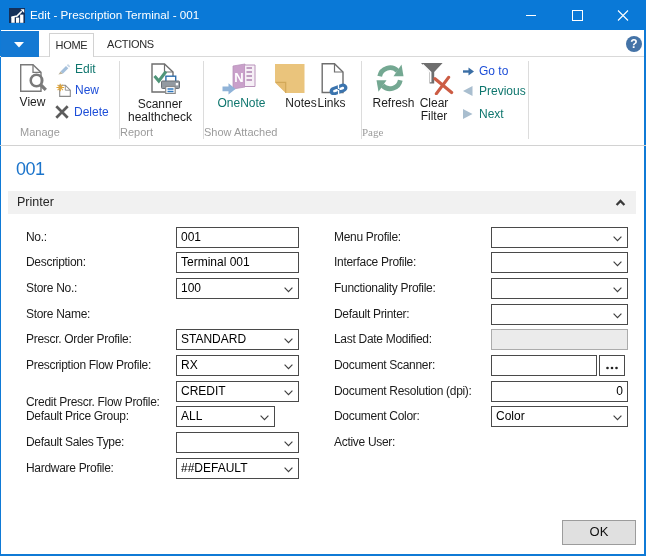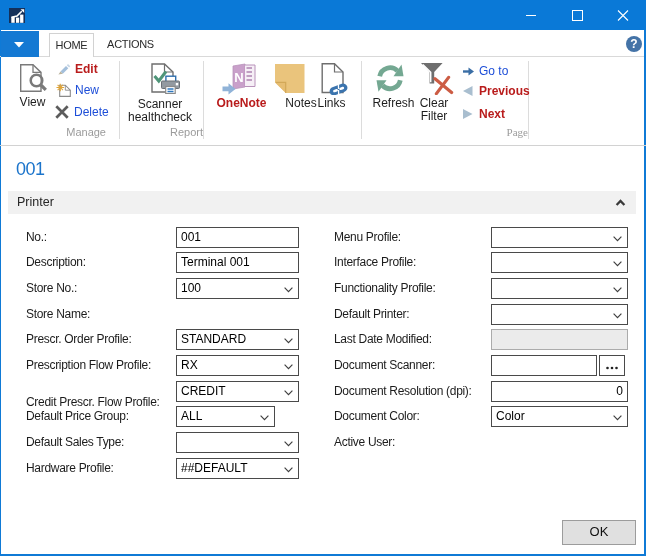--- a/index.html
+++ b/index.html
@@ -22,24 +22,24 @@
 #menubtn { left:1px; top:31px; width:38px; height:26px; background:#1479d3; }
 #menubtn svg { position:absolute; left:13px; top:11px; }
 .tab { top:33px; height:24px; line-height:23px; font-size:11px; letter-spacing:-0.3px; color:#2b2b2b; text-align:center; }
 #tabhome { left:49px; width:45px; background:#fff; border:1px solid #d2d2d2; border-bottom:none; height:24px; z-index:3; }
 #tabactions { left:103px; width:55px; }
 #helpbtn { left:626px; top:36px; width:16px; height:16px; border-radius:50%; background:#4473a7; color:#fff; font-size:12px; font-weight:bold; text-align:center; line-height:16px; }
 
 #ribbon { left:1px; top:57px; width:643px; height:88px; background:#fff; }
 #ribline { left:0; top:145px; width:646px; height:1px; background:#d2d2d2; }
 .vsep { top:61px; width:1px; height:78px; background:#dcdcdc; }
-.grouplabel { top:126px; height:12px; font-size:11px; color:#9b9b9b; text-align:right; }
+.grouplabel { top:126px; height:12px; font-size:11px; color:#9b9b9b; text-align:left; }
 .biglabel { font-size:12px; line-height:13px; color:#1e1e1e; text-align:center; }
 .smalltext { font-size:12px; color:#1d4ed8; }
-.disabled { color:#b91c1c;font-weight:bold; }
+.disabled { color:#0f766e; }
 
 #heading { left:16px; top:159px; font-size:18px; letter-spacing:-0.5px; color:#1b74cb; }
 #genbar { left:8px; top:191px; width:628px; height:23px; background:#f1f1f1; }
 #genbar span { position:absolute; left:9px; top:4px; font-size:12.5px; color:#262626; }
 #genchev { position:absolute; left:607px; top:8px; }
 .lbl { height:21px; line-height:21px; font-size:12px; letter-spacing:-0.3px; color:#1c1c1c; }
 .inp { height:21px; border:1px solid #4a4a4a; background:#fff; font-size:12px; color:#000; line-height:19px; padding-left:4px; }
 .sel svg { position:absolute; right:5px; top:8px; }
 .dis { background:#ebebeb; border:1px solid #ababab; }
 #okbtn { left:562px; top:520px; width:74px; height:25px; background:#e0e0e0; border:1px solid #9c9c9c; font-size:13px; color:#111; text-align:center; line-height:22px; }
@@ -53,20 +53,21 @@
 
   <div id="titlebar" class="abs"></div>
   <svg id="appicon" class="abs" viewBox="0 0 16 15" style="height:15px; top:7.5px;">
     <rect x="0" y="0" width="16" height="15" fill="#14305a"></rect>
     <rect x="2.3" y="8.9" width="3.4" height="5.9" fill="#fff"></rect>
     <rect x="7" y="9.6" width="3.2" height="5.2" fill="#fff"></rect>
     <rect x="11.1" y="6.6" width="3.3" height="8.2" fill="#fff"></rect>
     <path d="M2.5 9.3 L8 8 L12.8 3.2" stroke="#fff" stroke-width="1.6" fill="none"></path>
     <polygon points="11.6,1.3 15.2,1.3 15.2,4.9" fill="#fff"></polygon>
   </svg>
+  <div id="title" class="abs">Edit - Prescription Terminal - 001</div>
   <svg class="abs caption" style="left:508px" viewBox="0 0 46 30">
       <path d="M18 15.5 H28" stroke="#fff" stroke-width="1"></path>
     </svg>
   <svg class="abs caption" style="left:554px" viewBox="0 0 46 30">
       <rect x="18.5" y="10.5" width="10" height="10" fill="none" stroke="#fff" stroke-width="1"></rect>
     </svg>
   <svg class="abs caption" style="left:600px" viewBox="0 0 46 30">
       <path d="M18 10.5 L28 20.5 M28 10.5 L18 20.5" stroke="#fff" stroke-width="1.1"></path>
     </svg>
 
@@ -82,20 +83,21 @@
   <div id="helpbtn" class="abs">?</div>
 
   <div id="ribbon" class="abs"></div>
   <div id="ribline" class="abs"></div>
   <div class="abs vsep" style="left:119px"></div>
   <div class="abs vsep" style="left:203px"></div>
   <div class="abs vsep" style="left:361px"></div>
   <div class="abs vsep" style="left:528px"></div>
   <div class="abs grouplabel" style="left:20px; width:86px;">Manage</div>
   <div class="abs grouplabel" style="left:120px; width:83px;">Report</div>
+  <div class="abs grouplabel" style="left:204px; width:156px;">Show Attached</div>
   <div class="abs grouplabel" style="left:362px; width:166px;font-family:Liberation Serif, serif;">Page</div>
 
   <svg class="abs" style="left:19.5px; top:64px;" width="28" height="28" viewBox="0 0 28 28">
     <path d="M0.7 0.7 H13 L21 8.4 V27.3 H0.7 Z" fill="#fff" stroke="#7a7a7a" stroke-width="1.4"></path>
     <path d="M13 0.7 V8.4 H21" fill="none" stroke="#7a7a7a" stroke-width="1.3"></path>
     <circle cx="16.5" cy="16.5" r="5.8" fill="rgba(255,255,255,0.35)" stroke="#7a7a7a" stroke-width="2.5"></circle>
     <path d="M20.9 21 L25.8 25.9" stroke="#7a7a7a" stroke-width="3.2"></path>
   </svg>
   <div class="abs biglabel" style="left:11px; top:96px; width:43px;">View</div>
 

